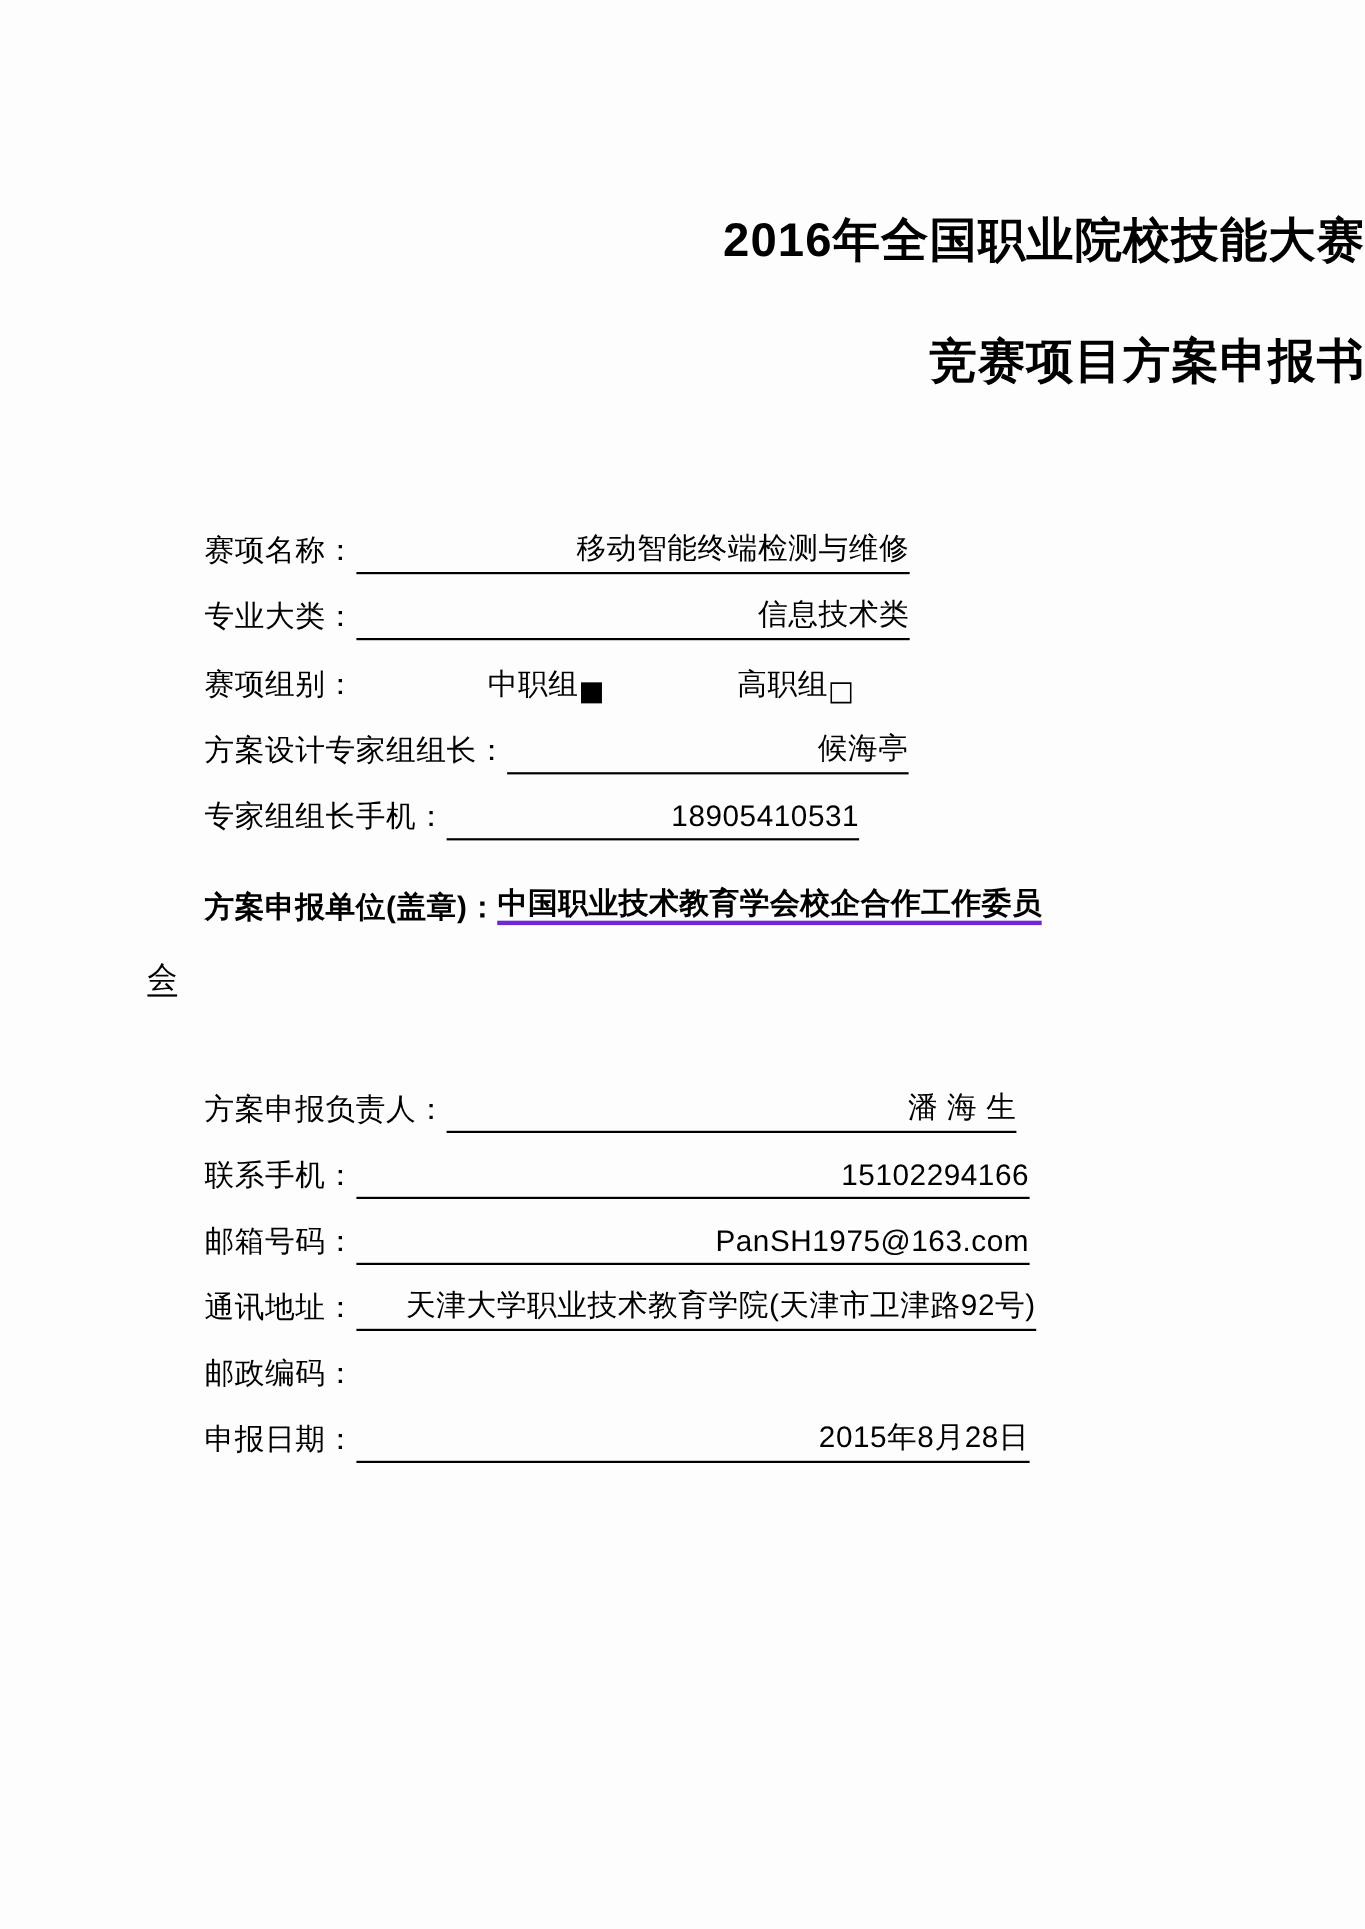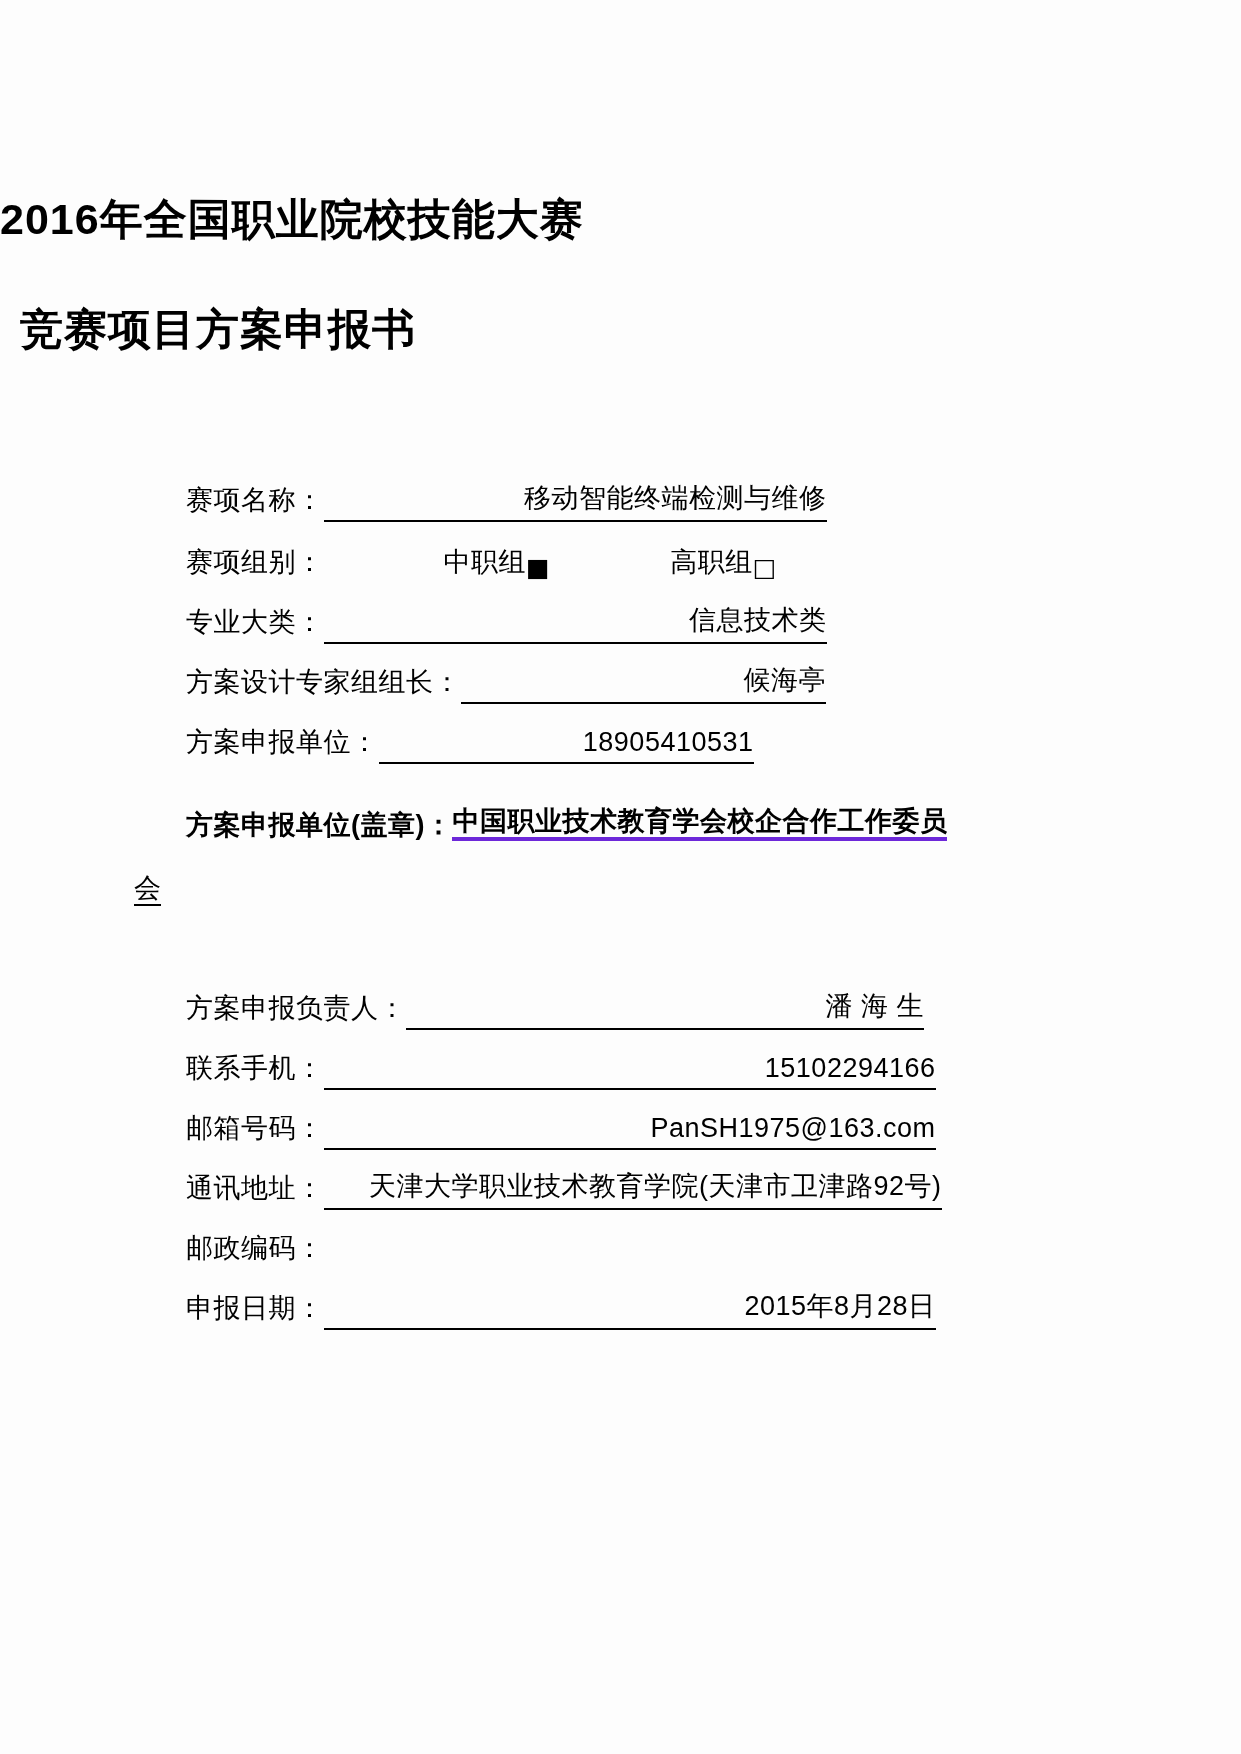--- a/index.html
+++ b/index.html
@@ -22,21 +22,21 @@
     height: 1754px;
     background: #fdfdfd;
   }
 
   
   .title-block {
     position: absolute;
     left: 0;
     top: 196px;
     width: 1241px;
-    text-align: left;
+    text-align: right;
   }
   .doc-title-line {
     font-size: 43px;
     font-weight: bold;
     letter-spacing: 1px;
     line-height: 1.1;
     white-space: nowrap;
   }
   .doc-title-line.second {
     margin-top: 63px;
@@ -148,44 +148,44 @@
   <div class="title-block">
     <div class="doc-title-line">2016年全国职业院校技能大赛</div>
     <div class="doc-title-line second">竞赛项目方案申报书</div>
   </div>
 
   <div class="form-upper">
 
     <div class="row">
       <span class="label">赛项名称：</span>
       <span class="fill w-upper-a">移动智能终端检测与维修</span>
+    </div>
+
+    <div class="row">
+      <span class="label">专业大类：</span>
+      <span class="fill w-upper-b">信息技术类</span>
     </div>
 
     <div class="row group-row">
       <span class="label">赛项组别：</span>
       <span class="group-gap"></span>
       <span class="plain">中职组</span>
       <span class="plain checkbox-glyph">■</span>
       <span class="group-gap"></span>
       <span class="plain">高职组</span>
       <span class="plain checkbox-glyph">□</span>
     </div>
 
     <div class="row">
-      <span class="label">专业大类：</span>
-      <span class="fill w-upper-b">信息技术类</span>
-    </div>
-
-    <div class="row">
       <span class="label">方案设计专家组组长：</span>
       <span class="fill w-upper-c">候海亭</span>
     </div>
 
     <div class="row">
-      <span class="label">方案申报单位：</span>
+      <span class="label">专家组组长手机：</span>
       <span class="fill w-upper-d">18905410531</span>
     </div>
 
   </div>
 
   <div class="unit-block">
     <div class="unit-line1">
       <span class="unit-label">方案申报单位(盖章)：</span>
       <span class="unit-value">中国职业技术教育学会校企合作工作委员</span>
     </div>

